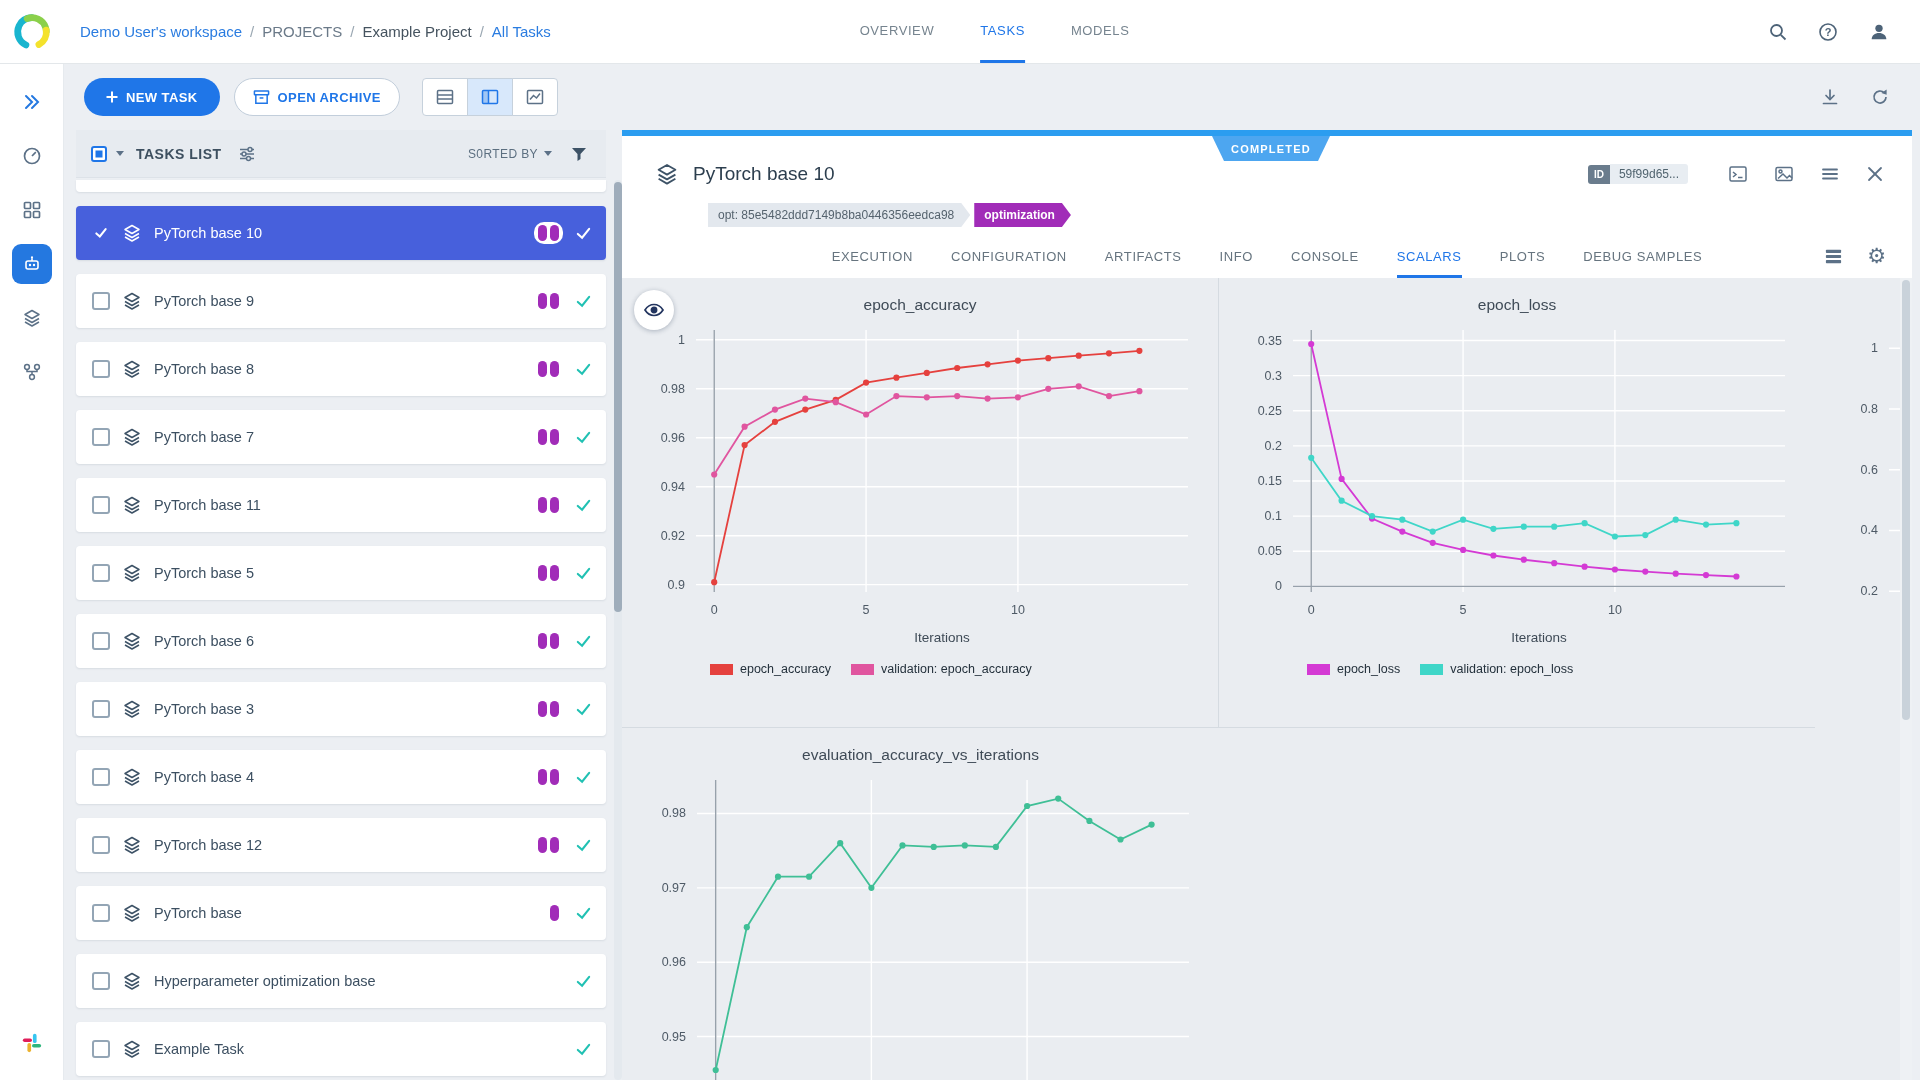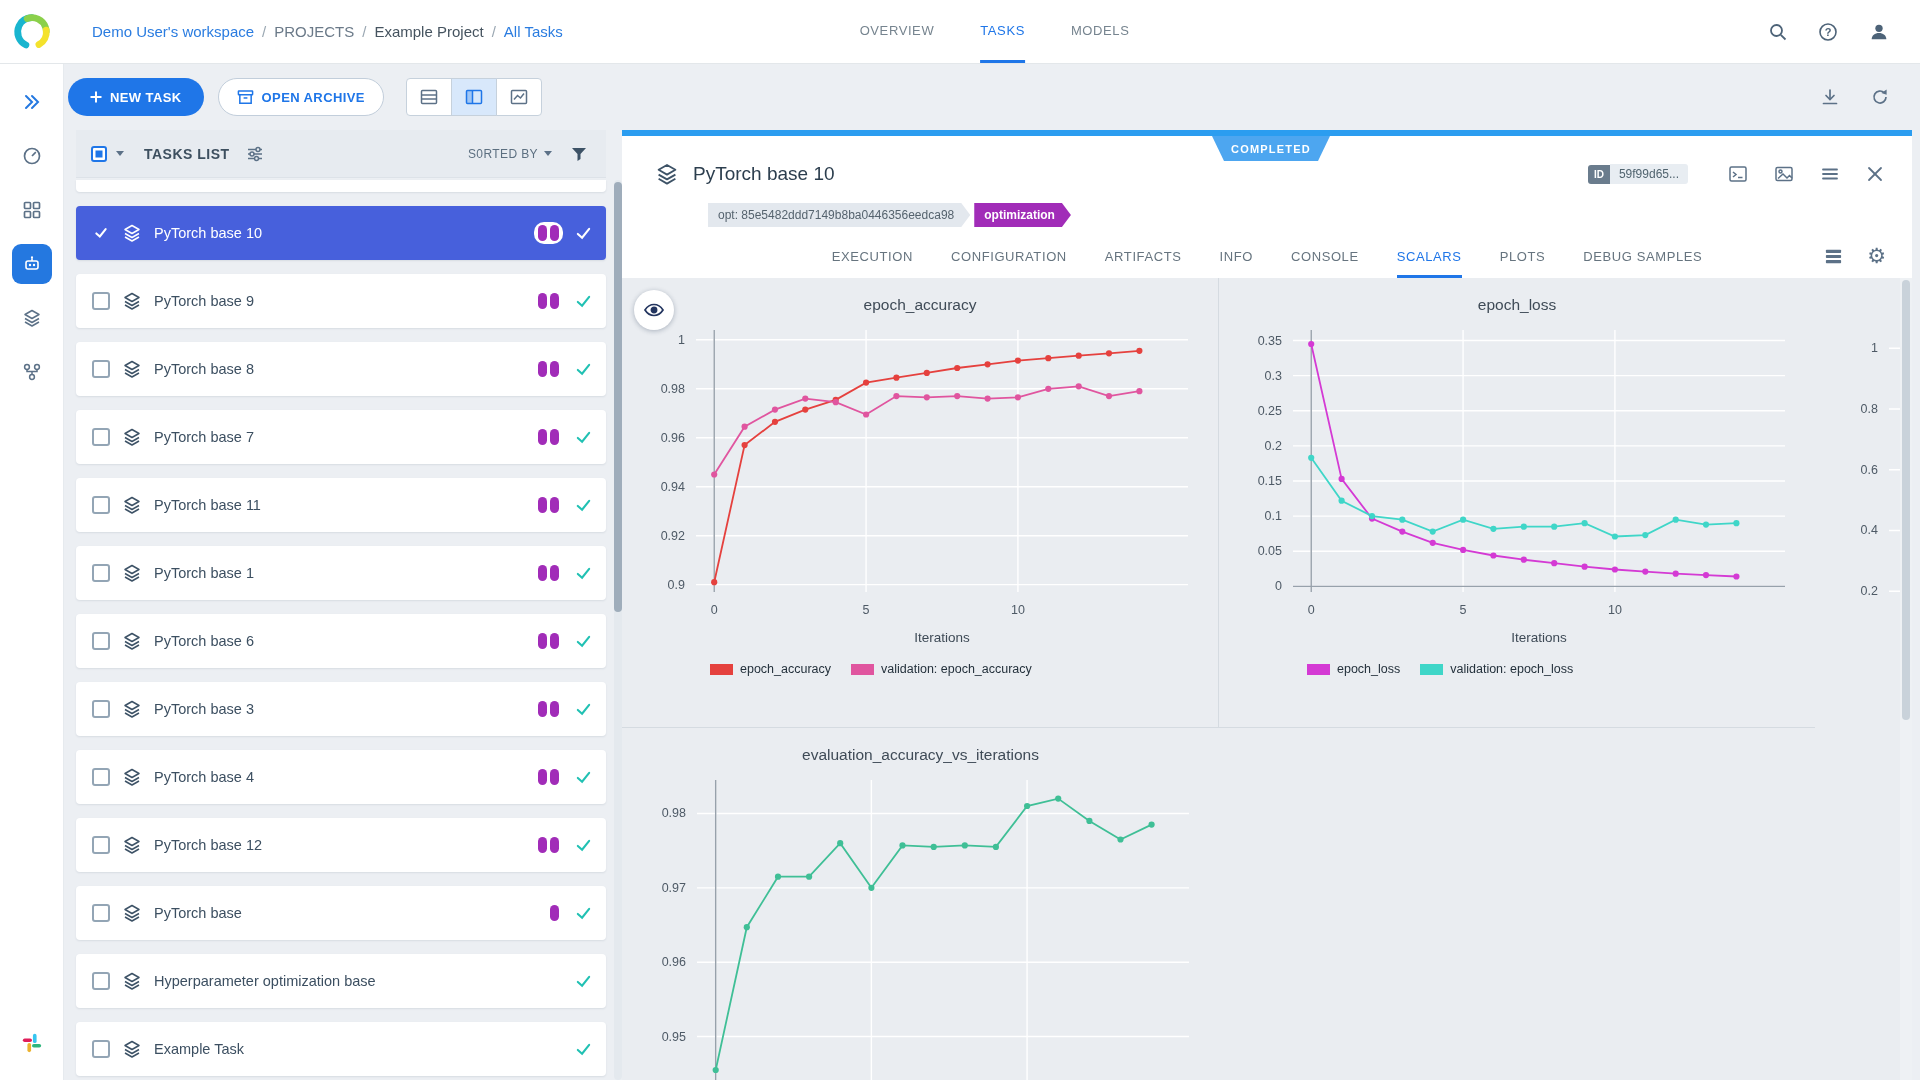--- a/index.html
+++ b/index.html
@@ -4,21 +4,21 @@
 <style>
   *{box-sizing:border-box;margin:0;padding:0}
   html,body{width:1920px;height:1080px;overflow:hidden;background:#eceff3;
     font-family:"Liberation Sans",sans-serif;-webkit-font-smoothing:antialiased}
   svg text{font-family:"Liberation Sans",sans-serif}
 
   
   .topbar{position:absolute;left:0;top:0;right:0;height:64px;background:#fff;
     border-bottom:1px solid #e3e7ea;display:flex;align-items:center;z-index:10}
   .logo{width:64px;display:flex;justify-content:center;align-items:center;cursor:pointer}
-  .breadcrumbs{margin-left:28px;font-size:15px;display:flex;gap:8px;align-items:center}
+  .breadcrumbs{margin-left:16px;font-size:15px;display:flex;gap:8px;align-items:center}
   .crumb.link{color:#2a7ce0;cursor:pointer}
   .crumb.muted{color:#6a7988}
   .crumb.dark{color:#45535f}
   .sep{color:#9aa7b2}
   .topnav-tabs{position:absolute;left:51.8%;transform:translateX(-50%);height:100%;display:flex;gap:46px}
   .topnav-tab{display:flex;align-items:center;height:100%;font-size:13px;letter-spacing:.6px;
     color:#76848f;cursor:pointer;border-bottom:3px solid transparent;padding-top:0}
   .topnav-tab.active{color:#1f76e8;border-bottom-color:#1f76e8}
   .topbar-icons{margin-left:auto;display:flex;gap:30px;padding-right:30px;align-items:center;color:#4d6378}
   .topbar-icons .ic{cursor:pointer;display:flex}
@@ -27,41 +27,41 @@
   .rail{position:absolute;left:0;top:64px;bottom:0;width:64px;background:#fff;
     border-right:1px solid #e6eaee;z-index:9;padding-top:18px}
   .rail-item{width:40px;height:40px;margin:0 auto 14px auto;border-radius:9px;display:flex;
     align-items:center;justify-content:center;color:#5c7187;cursor:pointer}
   .rail-item.blue{color:#2478e0}
   .rail-item.active{background:#2478e0}
   .rail-bottom{position:absolute;bottom:22px;left:0;width:64px;display:flex;justify-content:center}
 
   
   .toolbar{position:absolute;left:64px;top:64px;right:0;height:66px;display:flex;align-items:center;
-    padding-left:4px;gap:14px}
+    padding-left:20px;gap:14px}
   .btn-primary{height:38px;border:none;border-radius:19px;background:#1f76e8;color:#fff;
     font-size:13px;font-weight:bold;letter-spacing:.4px;padding:0 22px;display:flex;align-items:center;
     gap:8px;cursor:pointer;font-family:inherit}
   .btn-outline{height:38px;border:1px solid #c2cedb;border-radius:19px;background:#fff;color:#1f76e8;
     font-size:13px;font-weight:bold;letter-spacing:.4px;padding:0 18px;display:flex;align-items:center;
     gap:8px;cursor:pointer;font-family:inherit}
   .seg{display:flex;margin-left:8px}
   .seg button{width:46px;height:38px;background:#fff;border:1px solid #c6d1dc;margin-left:-1px;
     display:flex;align-items:center;justify-content:center;color:#5c7187;cursor:pointer}
   .seg button:first-child{border-radius:4px 0 0 4px;margin-left:0}
   .seg button:last-child{border-radius:0 4px 4px 0}
   .seg button.active{background:#d8e8fb;color:#1f76e8}
   .toolbar-right{margin-left:auto;display:flex;gap:30px;padding-right:30px;color:#5c7187}
   .toolbar-right .ic{cursor:pointer;display:flex}
 
   
   .tasks-panel{position:absolute;left:76px;top:130px;width:546px;bottom:0}
   .tp-header{height:48px;display:flex;align-items:center;gap:8px;padding:0 18px 0 14px;
     background:#e7ebf0;border-bottom:1px solid #dde2e8;width:530px}
-  .tp-title{font-size:14px;font-weight:bold;letter-spacing:.5px;color:#3d4f5f;margin-left:12px}
+  .tp-title{font-size:14px;font-weight:bold;letter-spacing:.5px;color:#3d4f5f;margin-left:4px}
   .caret{width:0;height:0;border-left:4px solid transparent;border-right:4px solid transparent;
     border-top:5px solid #5c7187;display:inline-block}
   .tp-spacer{flex:1}
   .sorted{display:flex;align-items:center;gap:6px;font-size:12px;letter-spacing:.4px;color:#5c6f80;cursor:pointer}
   .tp-partial-row{width:530px;height:12px;background:#fff;border-radius:0 0 4px 4px;margin-top:2px;
     box-shadow:0 1px 2px rgba(40,60,90,.10)}
   .task-row{width:530px;height:54px;background:#fff;border-radius:4px;margin-top:14px;display:flex;
     align-items:center;gap:12px;padding:0 14px 0 16px;box-shadow:0 1px 2px rgba(40,60,90,.10);cursor:pointer}
   .task-row.selected{background:#4760dc}
   .row-check{width:18px;height:18px;border:2px solid #93a5b5;border-radius:3px;background:#fff;
@@ -444,21 +444,21 @@
     <span class="row-check">
       
     </span>
     <span class="task-icon">
       <svg viewBox="0 0 20 20" width="20" height="20" fill="none" stroke-width="1.5" stroke-linejoin="round">
         <path d="M10 2.5 17 6.5 10 10.5 3 6.5z"></path>
             <path d="M3 10.5 10 14.5 17 10.5"></path>
             <path d="M3 14 10 18 17 14"></path>
       </svg>
     </span>
-    <span class="task-name">PyTorch base 1</span>
+    <span class="task-name">PyTorch base 5</span>
     <span class="pills">
           <span class="pill"></span>
           <span class="pill"></span>
         </span>
     <span class="done-check">
       <svg viewBox="0 0 18 18" width="17" height="17">
             <polyline points="3,9.5 7.5,13.5 15,4" fill="none" stroke-width="2.2" stroke-linecap="round"></polyline>
           </svg>
     </span>
   </div>

